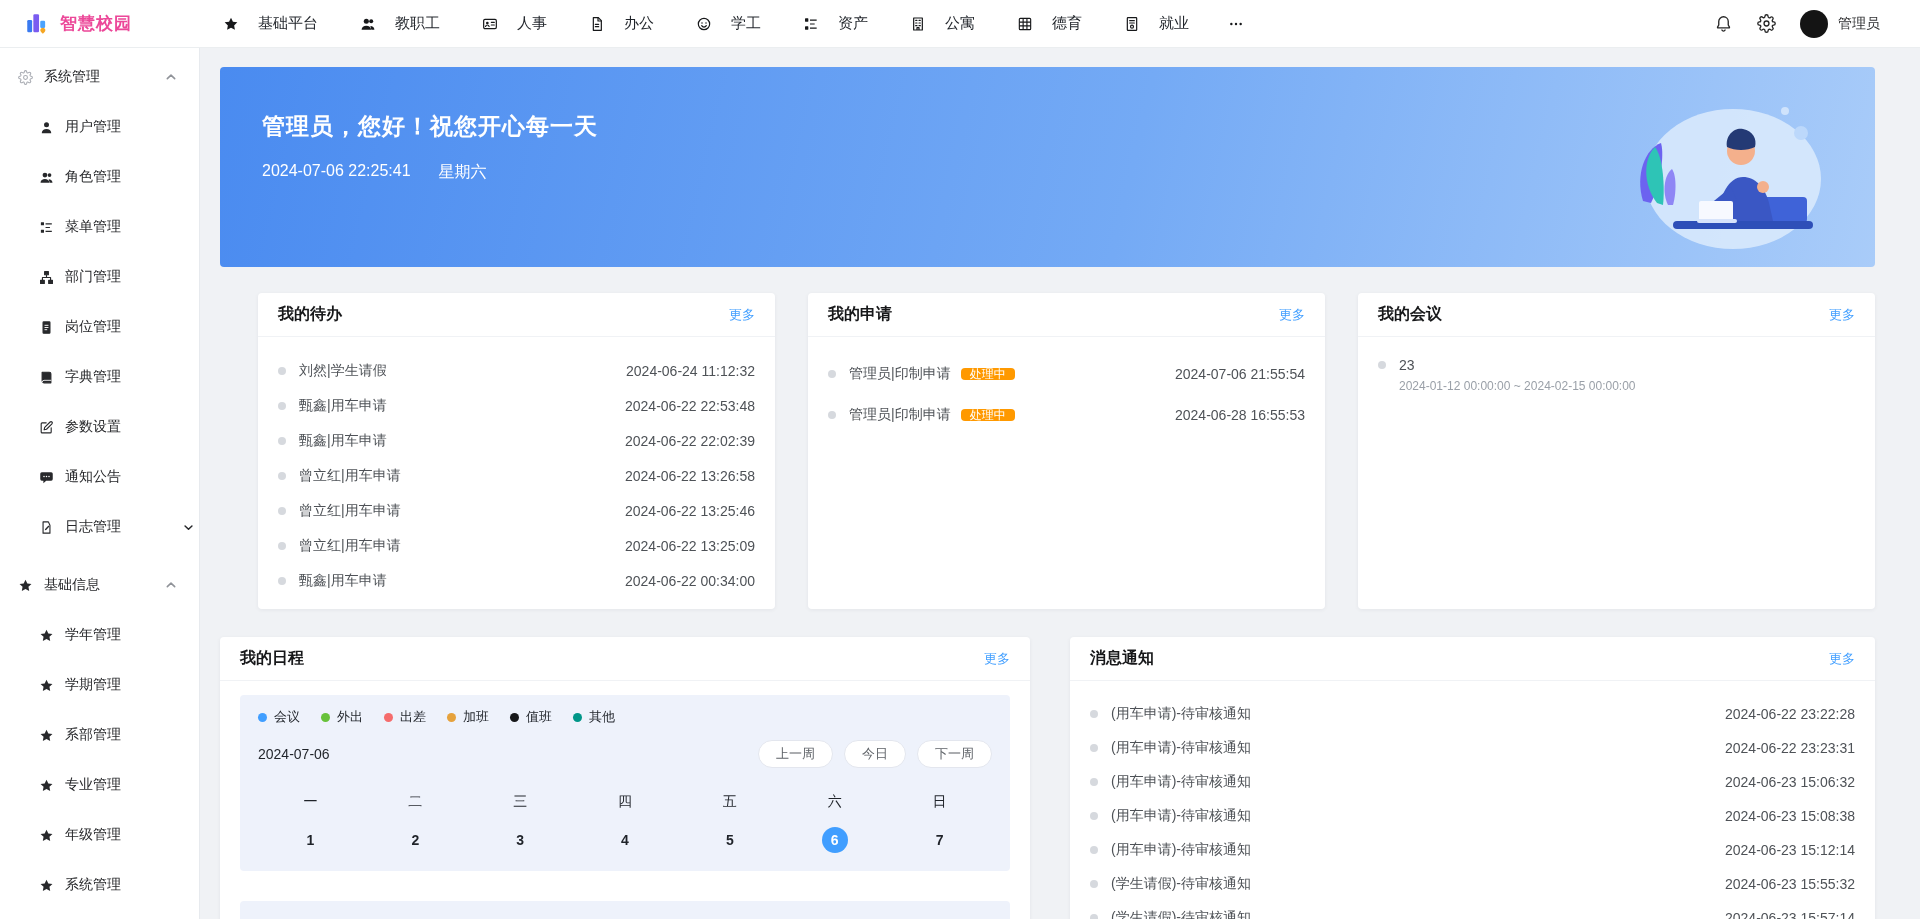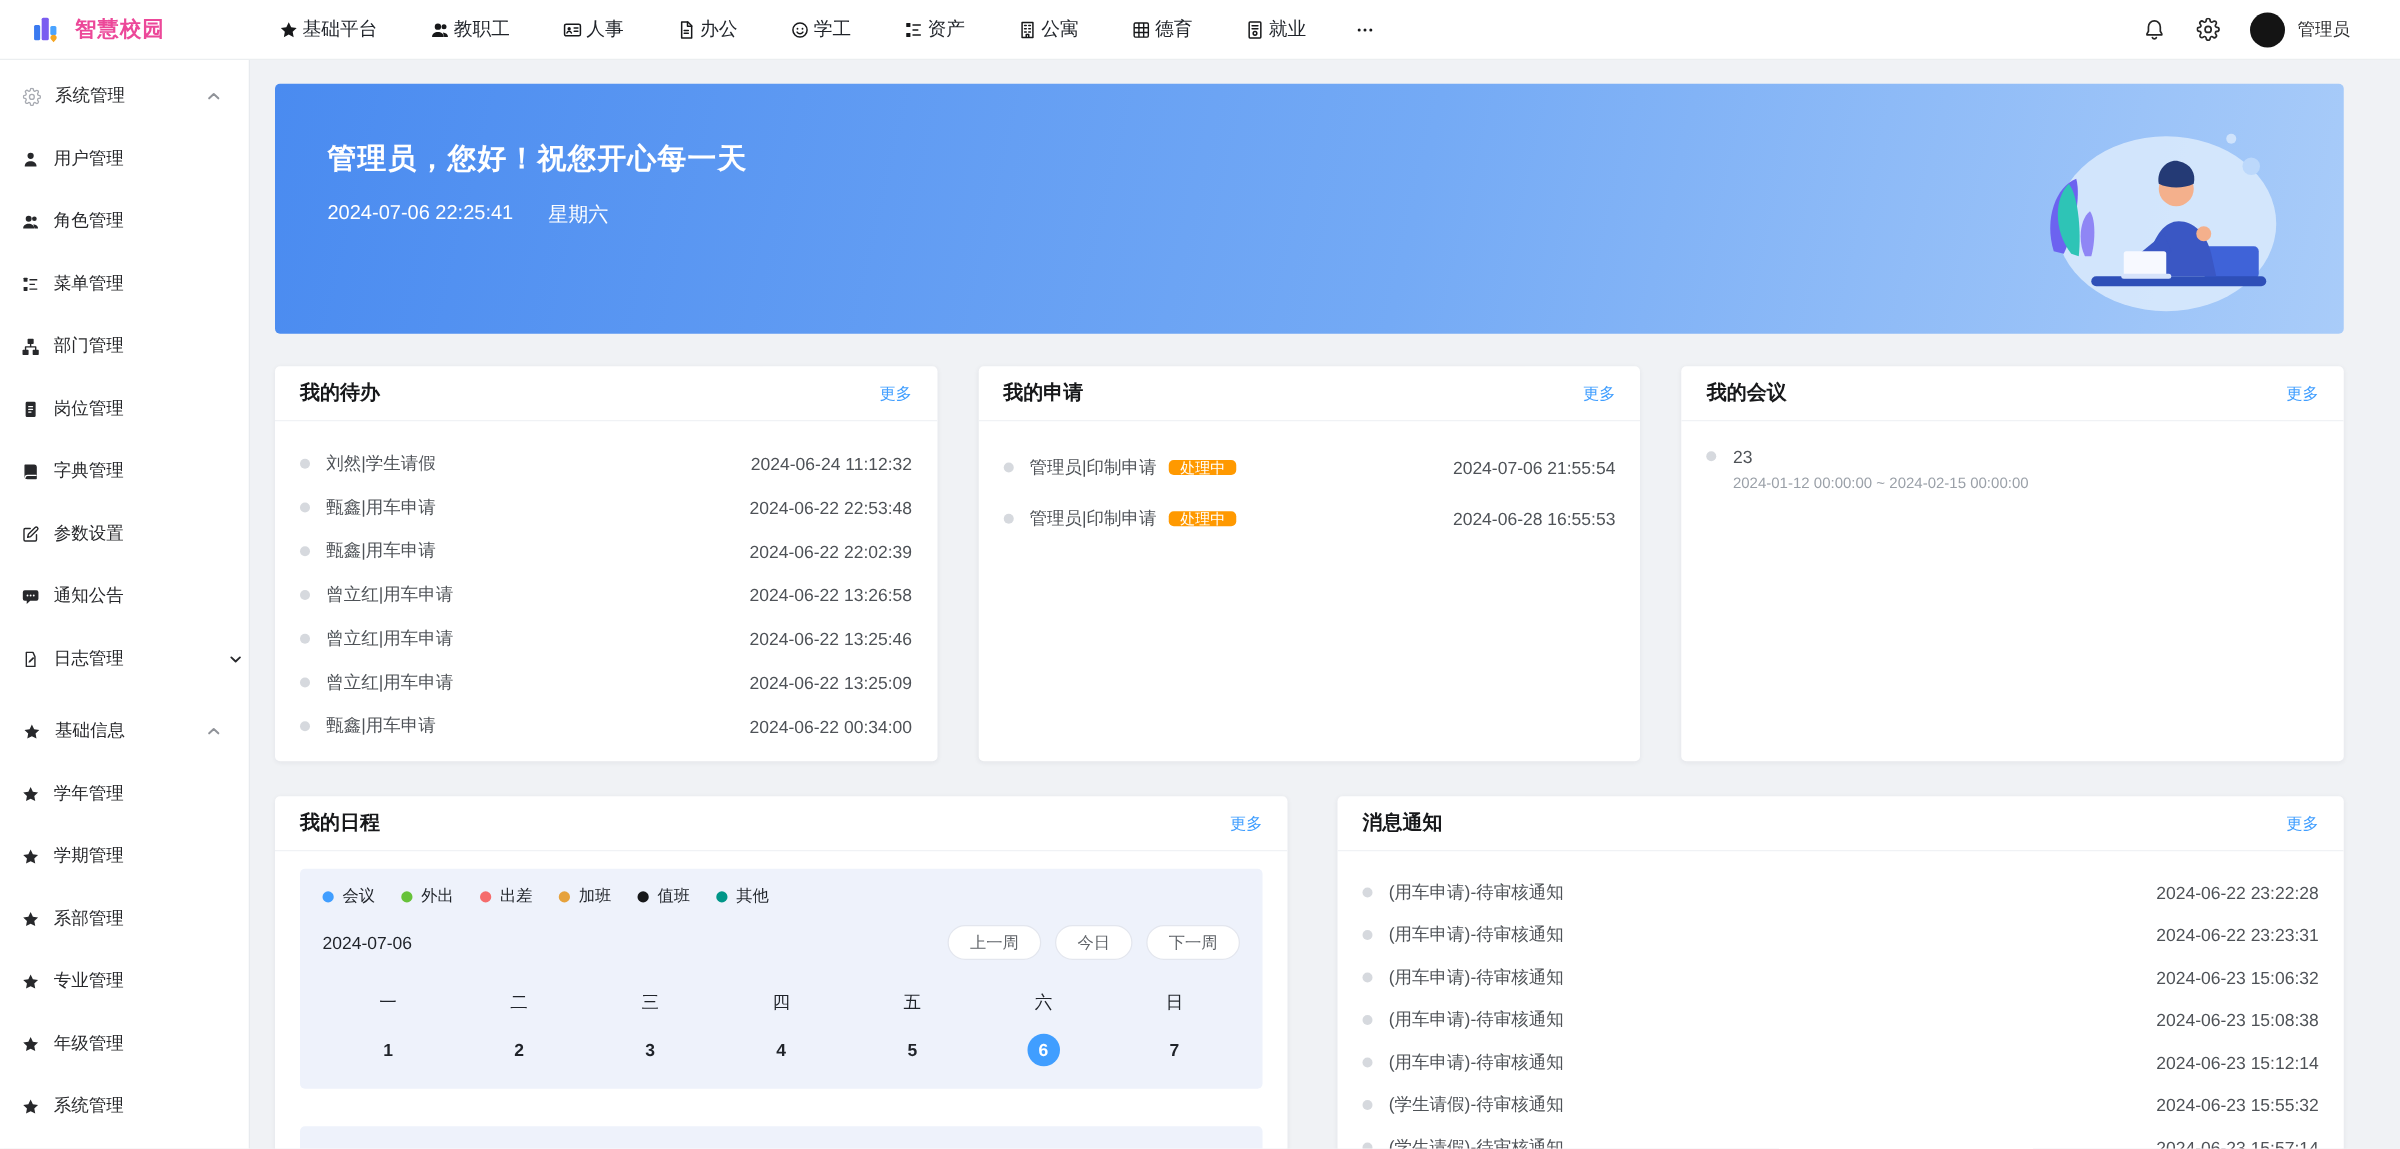--- a/index.html
+++ b/index.html
@@ -14,21 +14,21 @@
   
   .navbar {
     position:absolute; top:0; left:0; width:1920px; height:48px;
     background:#fff; border-bottom:1px solid #ebeef0;
     display:flex; align-items:center; padding:0 40px 0 24px; z-index:5;
   }
   .logo { display:flex; align-items:center; gap:10px; width:178px; cursor:pointer; }
   .logo-text { font-size:17px; font-weight:bold; color:#ec4899; letter-spacing:1px; }
   .nav-items { display:flex; align-items:center; }
   .nav-item {
-    display:flex; align-items:center; gap:3px; height:48px; padding:0 21px;
+    display:flex; align-items:center; gap:19px; height:48px; padding:0 21px;
     font-size:15px; color:#1f2329; cursor:pointer; white-space:nowrap;
   }
   .nav-item svg { width:16px; height:16px; color:#17181a; }
   .nav-more { padding:0 18px; color:#17181a; }
   .nav-right { margin-left:auto; display:flex; align-items:center; gap:24px; }
   .nav-right svg { width:19px; height:19px; color:#262626; cursor:pointer; }
   .user-box { display:flex; align-items:center; gap:10px; cursor:pointer; }
   .avatar { width:28px; height:28px; border-radius:50%; background:#141414; }
   .username { font-size:14px; color:#303133; }
 
@@ -36,40 +36,40 @@
   .sidebar {
     position:absolute; top:48px; left:0; width:200px; height:871px;
     background:#fff; border-right:1px solid #e7eaee; padding-top:4px;
     box-shadow:1px 0 4px rgba(0,0,0,0.03);
   }
   .side-row { display:flex; align-items:center; height:50px; cursor:pointer; font-size:14px; color:#27282b; }
   .group-header { padding:0 20px 0 18px; }
   .group-header .g-icon { width:15px; height:15px; margin-right:11px; }
   .g-icon.gray { color:#a8abb2; }
   .chev { margin-left:auto; width:12px; height:12px; color:#909399; }
-  .side-item { padding-left:17px; }
+  .side-item { padding-left:39px; }
   .side-item svg { width:15px; height:15px; margin-right:11px; color:#27282b; }
   .group-gap { margin-top:8px; }
 
   
   .main {
     position:absolute; top:48px; left:200px; width:1720px; height:871px;
     background:#f0f2f5; padding:19px 45px 0 20px; overflow:hidden;
   }
 
   .banner {
     height:200px; border-radius:4px; position:relative; overflow:hidden;
     background:linear-gradient(103deg,#4a8bf0 0%,#6fa6f4 0%,#4a8bf0 0%,#74aaf5 55%,#a9ccf9 100%);
     padding:44px 0 0 42px; color:#fff;
   }
   .banner h1 { margin:0; font-size:23px; font-weight:bold; letter-spacing:1px; }
   .banner .date-line { margin-top:20px; font-size:16px; display:flex; gap:28px; }
   .illustration { position:absolute; right:52px; top:14px; width:210px; height:172px; }
 
-  .cards-row { display:grid; grid-template-columns:1fr 1fr 1fr; gap:33px; margin-top:26px; }
+  .cards-row { display:grid; grid-template-columns:1fr 1fr 1fr; gap:33px; margin-top:26px;margin-left:38px; }
   .card { background:#fff; border-radius:4px; box-shadow:0 1px 4px rgba(31,41,55,0.06); overflow:hidden; }
   .cards-row .card { height:316px; }
   .card-header {
     height:44px; display:flex; align-items:center; justify-content:space-between;
     padding:0 20px; border-bottom:1px solid #f0f2f5;
   }
   .card-title { font-size:16px; font-weight:bold; color:#17181a; }
   .more-link { font-size:13px; color:#409EFF; cursor:pointer; text-decoration:none; }
   .card-body { padding:16px 20px 0; }
   .list-row { height:35px; display:flex; align-items:center; font-size:14px; color:#4e5257; }

